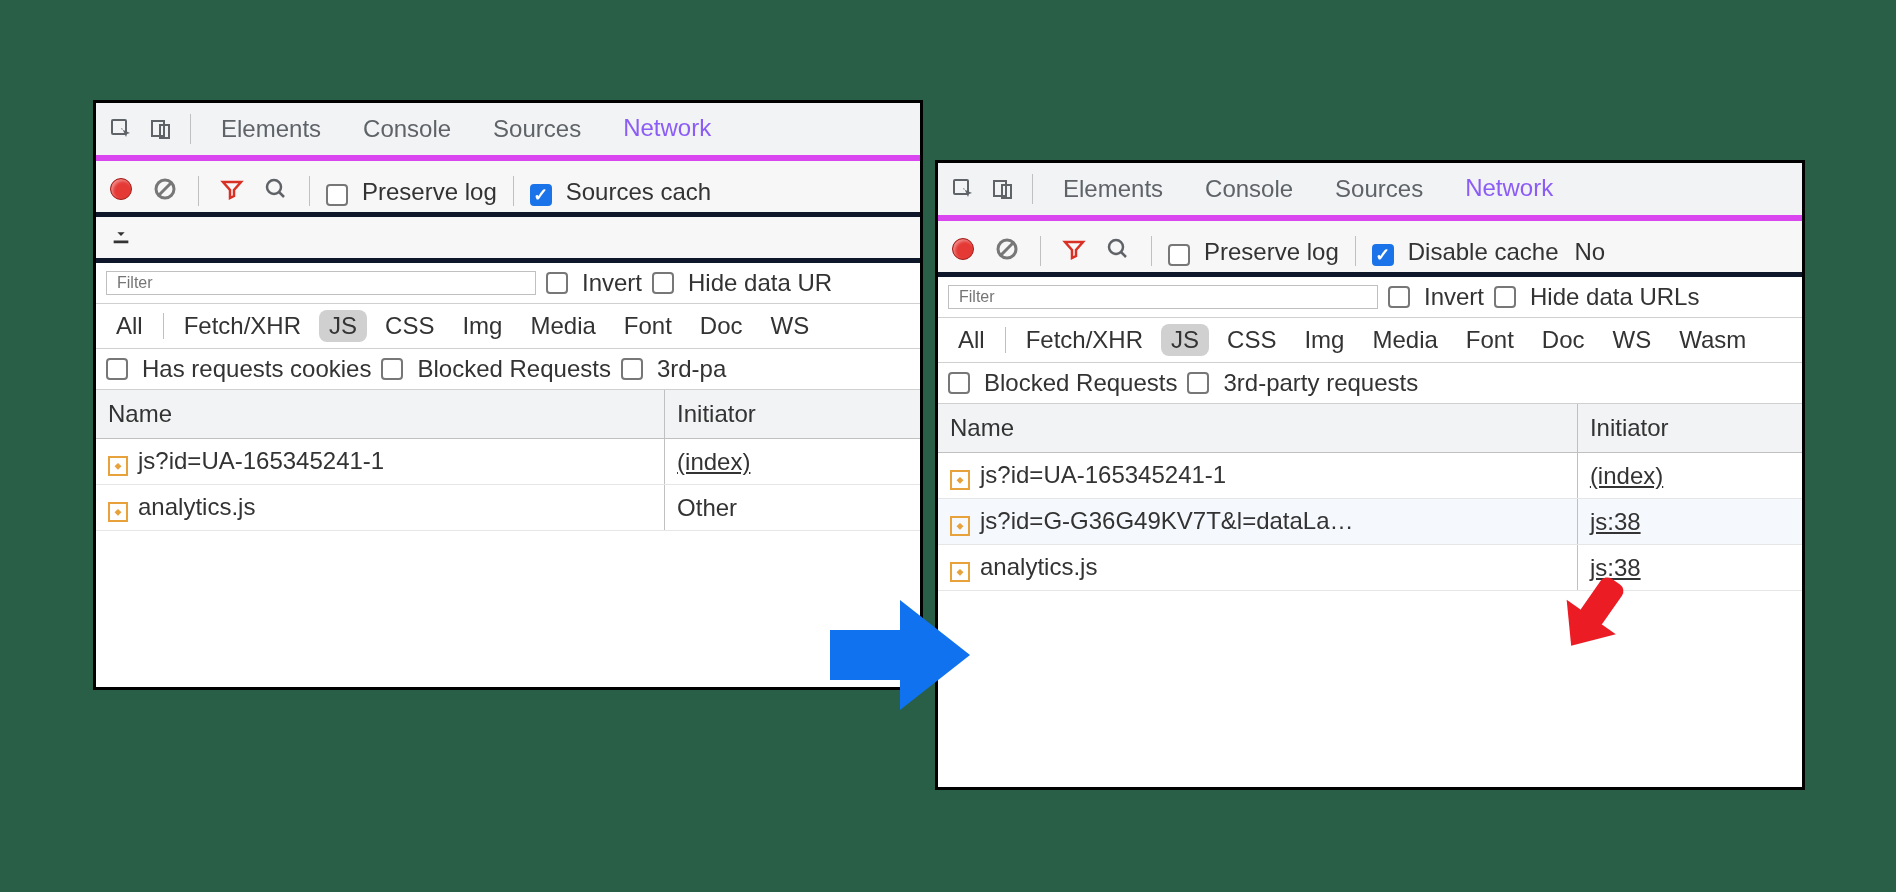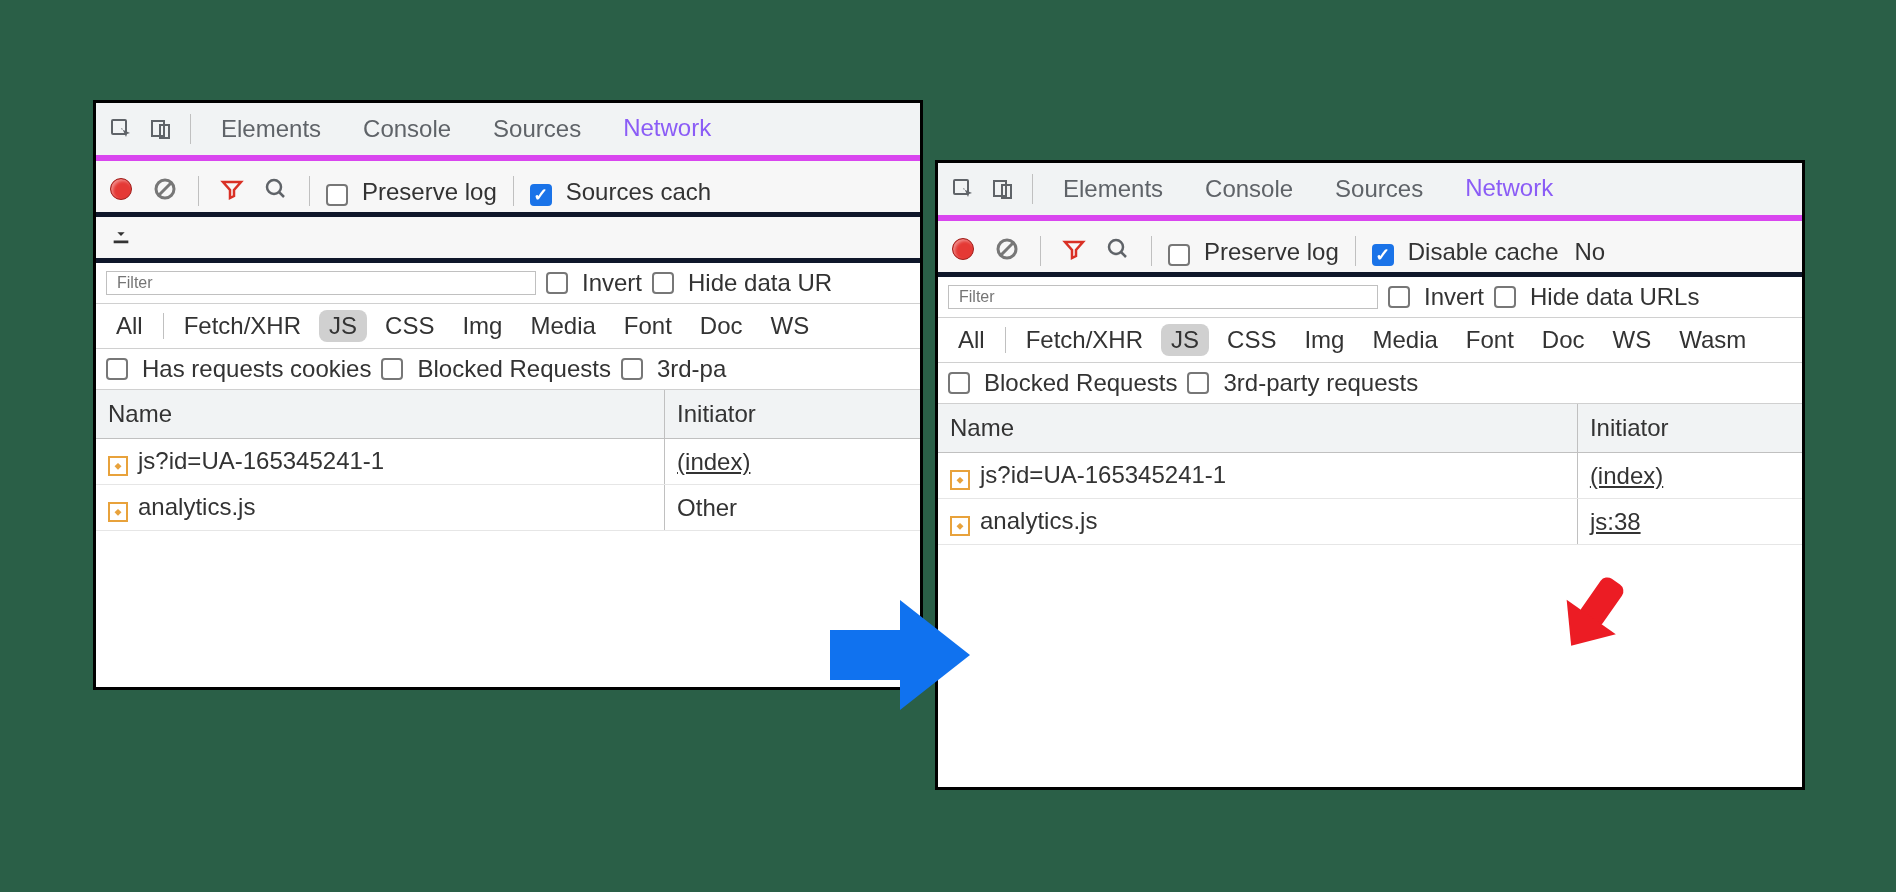--- a/index.html
+++ b/index.html
@@ -344,20 +344,24 @@
         <tr>
       <th>Name</th>
       <th>Initiator</th>
     </tr>
       </thead>
     <tbody id="tbody-right">
         <tr>
           <td><span class="js-icon" style="font-size: 10px;">⬥</span><span>js?id=UA-165345241-1</span></td>
           <td><span class="initiator-link">(index)</span></td>
         </tr>
+        <tr class="alt">
+          <td><span class="js-icon" style="font-size: 10px;">⬥</span><span>js?id=G-G36G49KV7T&amp;l=dataLa…</span></td>
+          <td><span class="initiator-link">js:38</span></td>
+        </tr>
         <tr>
           <td><span class="js-icon" style="font-size: 10px;">⬥</span><span>analytics.js</span></td>
           <td><span class="initiator-link">js:38</span></td>
         </tr>
       </tbody>
   </table>
 </div>
 
 <svg class="arrow-blue" width="150" height="110" viewBox="0 0 150 110">
   <path d="M0 30 h70 v-30 l70 55 l-70 55 v-30 h-70 z" fill="#1072ef"></path>

